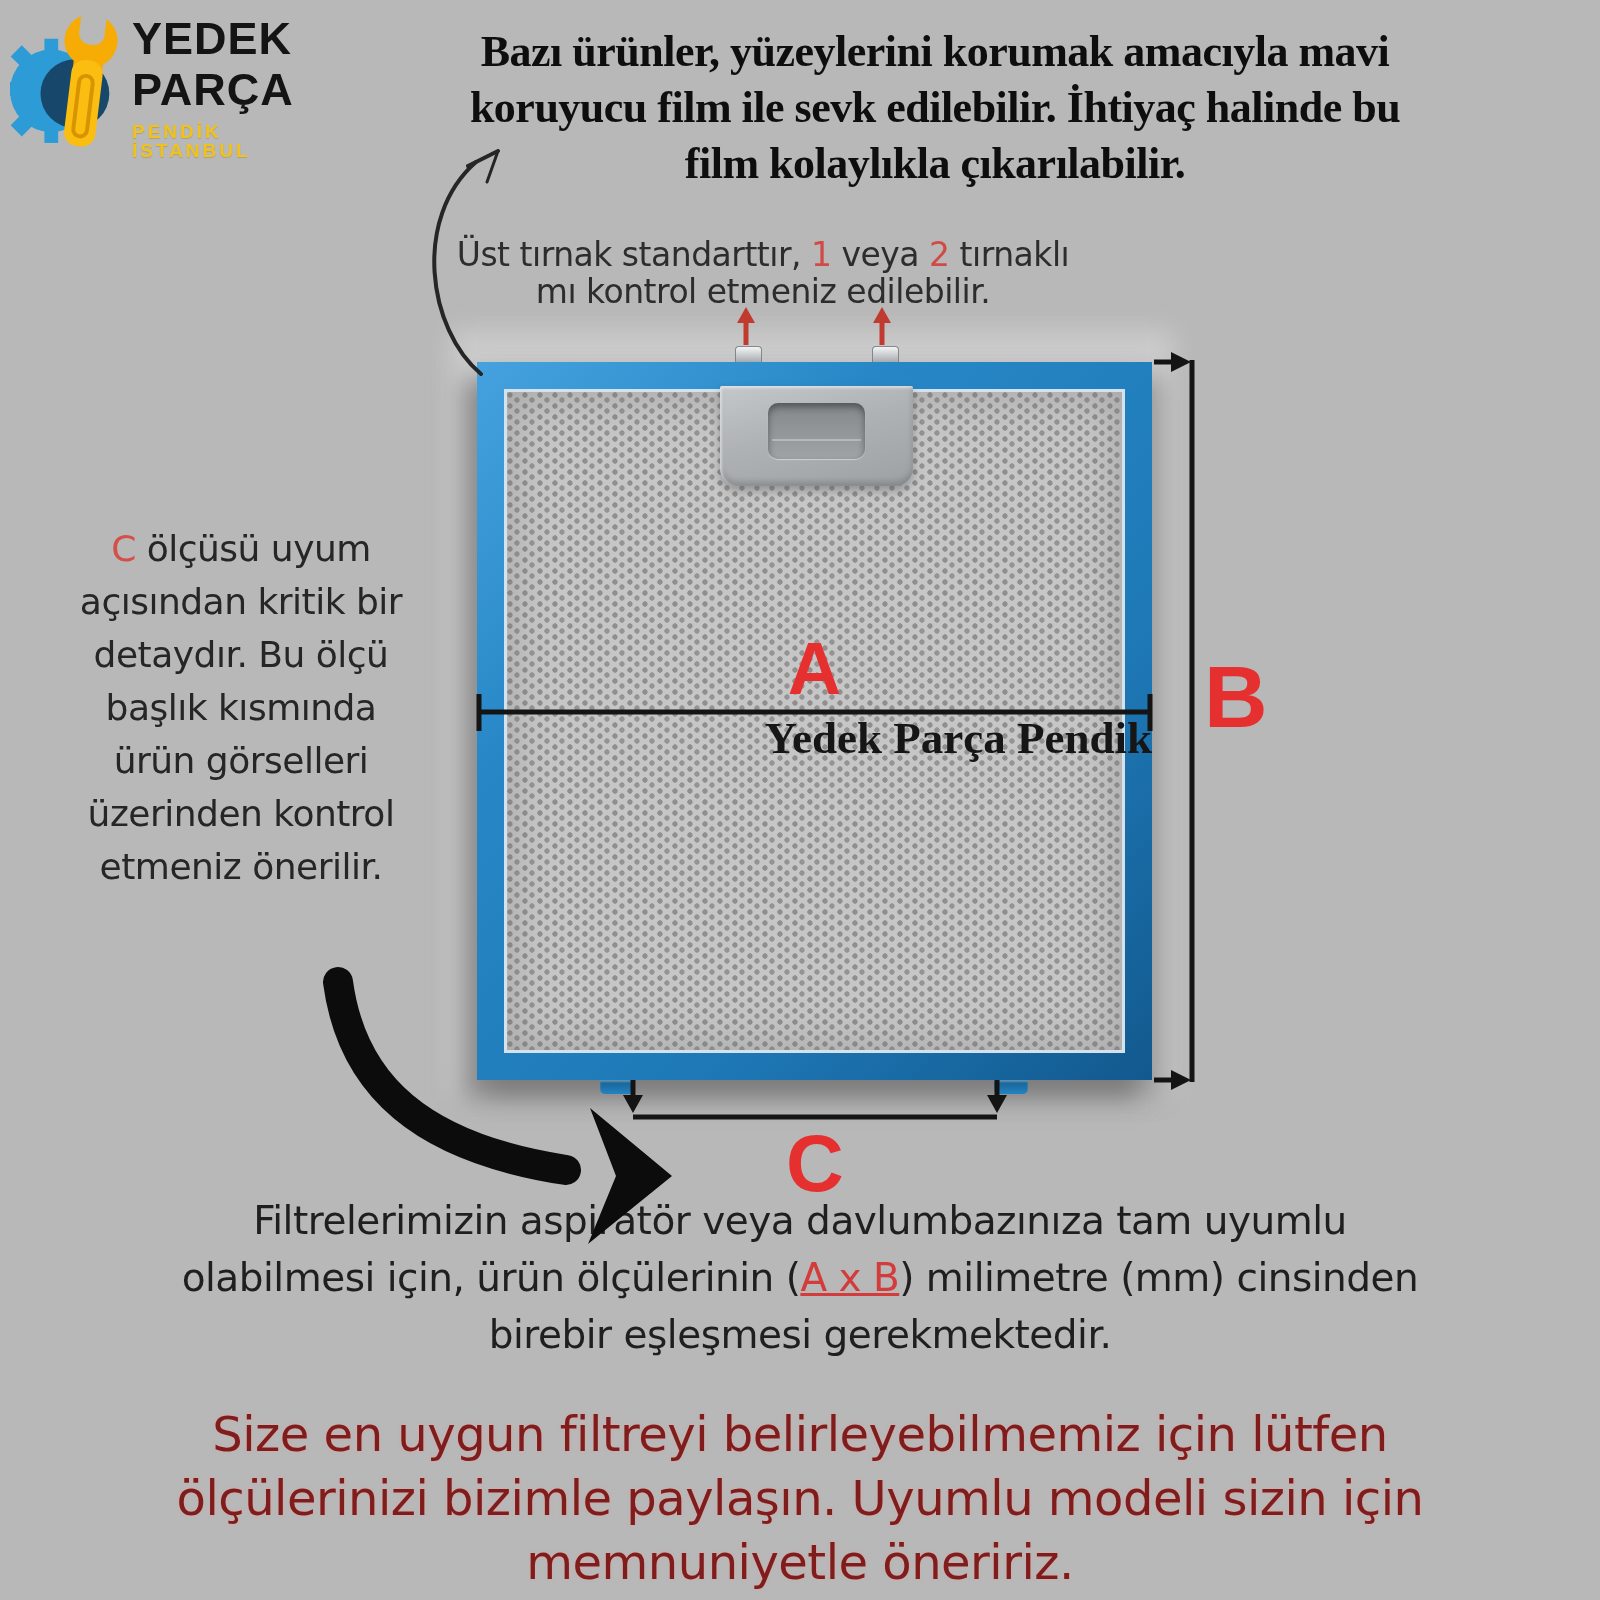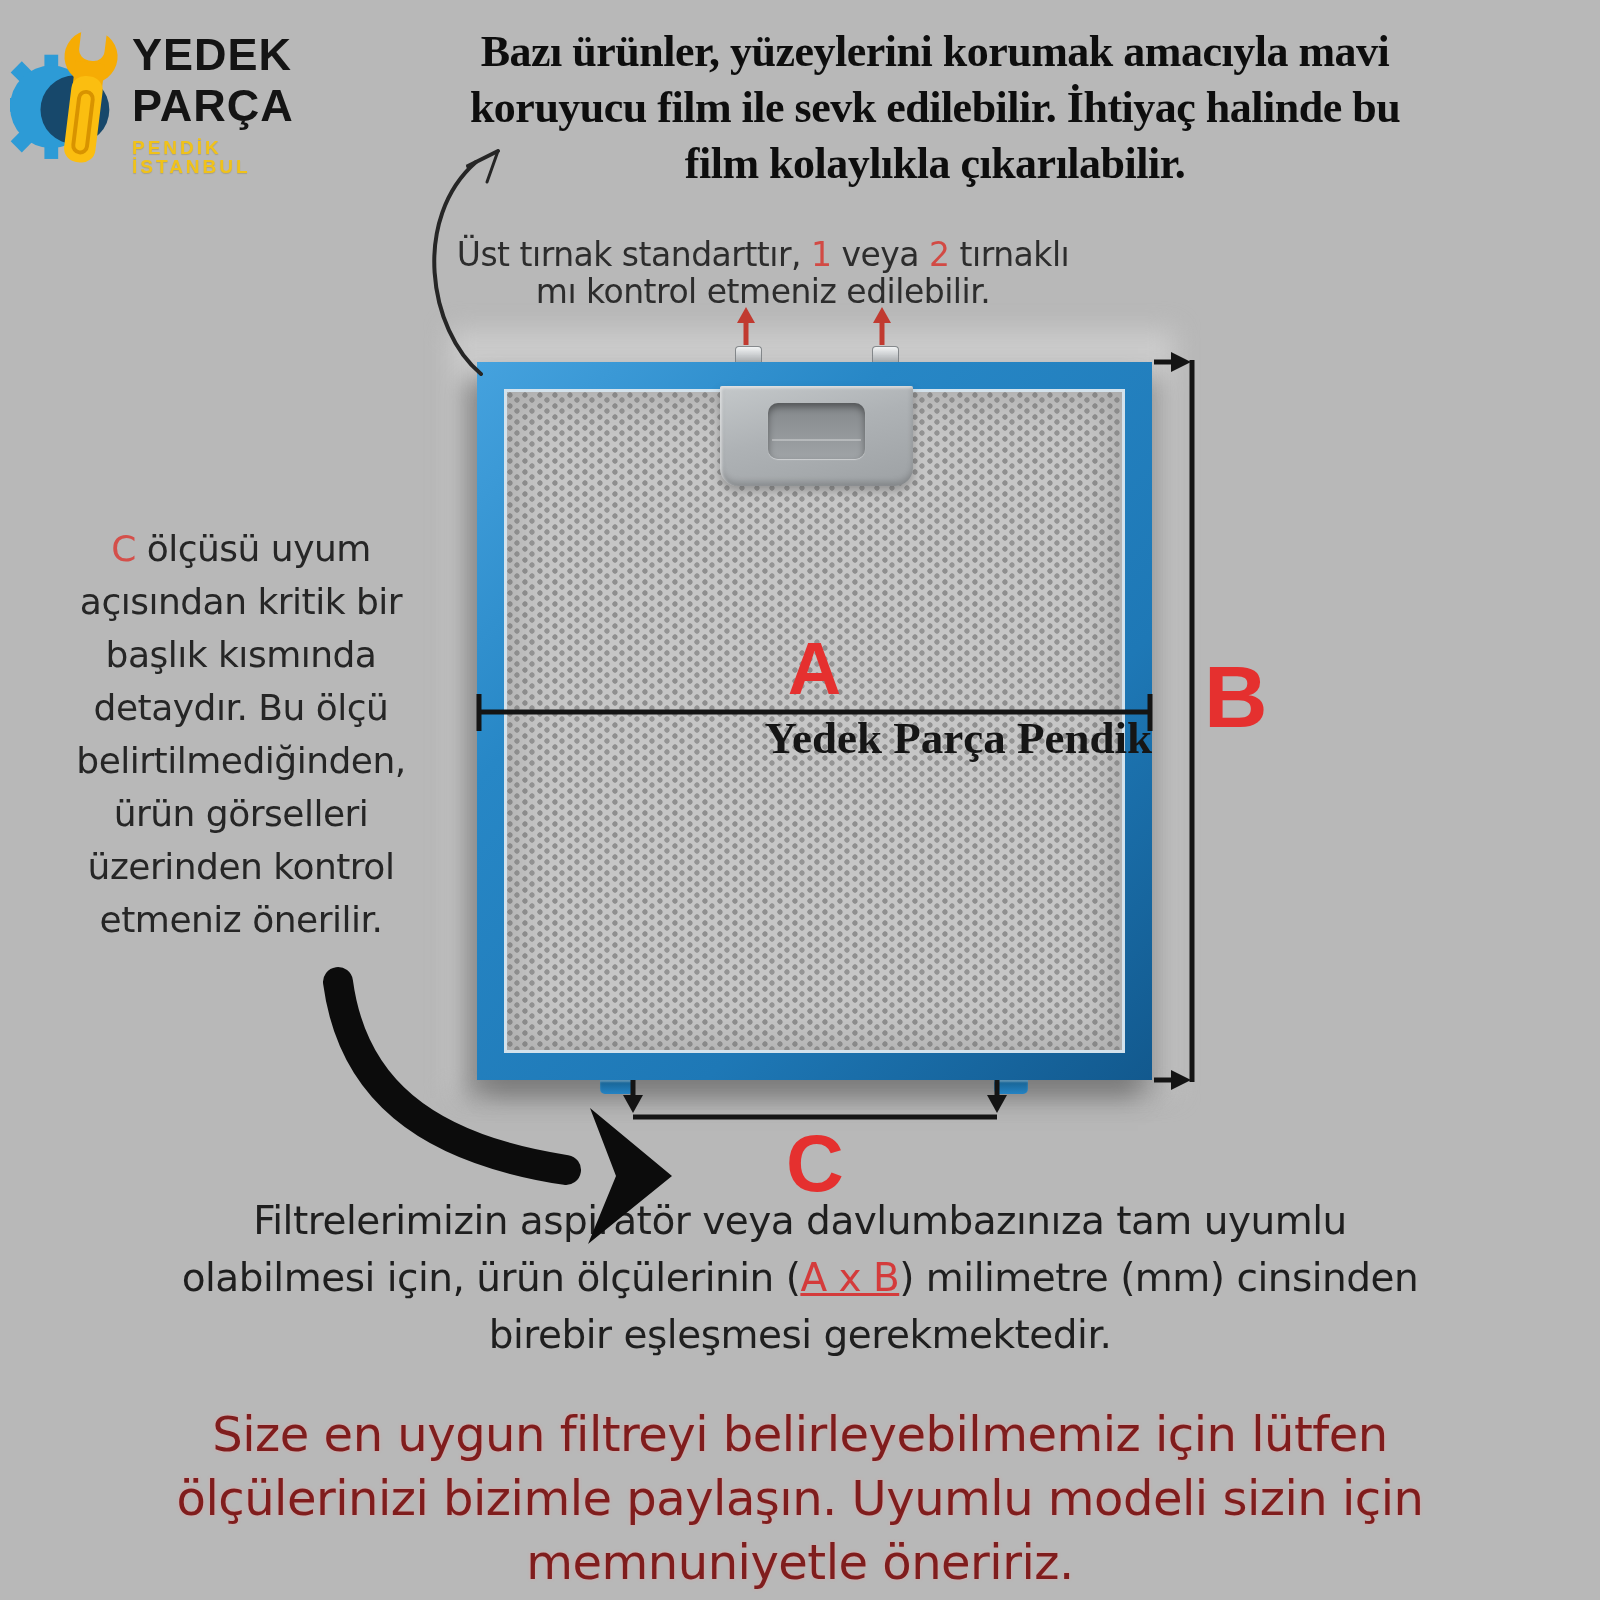--- a/index.html
+++ b/index.html
@@ -5,21 +5,21 @@
   html,body{margin:0;padding:0;background:#9a9a9a;}
   .canvas{
     position:relative;width:1600px;height:1600px;overflow:hidden;
     background:#b8b8b8;
     font-family:"DejaVu Sans",sans-serif;
     -webkit-font-smoothing:antialiased;
   }
   .abs{position:absolute;}
 
   
-  .logo{left:10px;top:24px;width:300px;height:150px;z-index:6;}
+  .logo{left:10px;top:8px;width:300px;height:150px;z-index:6;}
   .logo-text{position:absolute;left:122px;top:8px;color:#141414;
     font-family:"Liberation Sans",sans-serif;font-weight:800;line-height:1;}
   .logo-line{font-size:45px;letter-spacing:1px;}
   .logo-line+.logo-line{margin-top:6px;}
   .logo-sub{margin-top:10px;font-size:19px;letter-spacing:3px;color:#f0c21a;
     text-shadow:0 1px 1px rgba(120,90,0,.25);}
 
   
   .headline{left:330px;top:24px;width:1210px;text-align:center;z-index:4;
     font-family:"Liberation Serif",serif;font-weight:900;font-size:44px;
@@ -202,23 +202,22 @@
 
     <g>
       <path d="M 338 982 C 352 1086 422 1148 566 1170" stroke="#0c0c0c" stroke-width="30" fill="none" stroke-linecap="round"></path>
       <path d="M 590 1108 L 672 1176 L 588 1244 L 616 1176 Z" fill="#0c0c0c"></path>
     </g>
   </svg>
 
   <div class="abs side-note">
     <div><span class="red-c">C</span><span> ölçüsü uyum</span></div>
     <div>açısından kritik bir</div>
+    <div>detaydır. Bu ölçü</div>
     <div>başlık kısmında</div>
-    <div>detaydır. Bu ölçü</div>
-    <div>belirtilmediğinden,</div>
     <div>ürün görselleri</div>
     <div>üzerinden kontrol</div>
     <div>etmeniz önerilir.</div>
   </div>
 
   <div class="abs fit-note">
     <div>Filtrelerimizin aspiratör veya davlumbazınıza tam uyumlu</div>
     <div><span>olabilmesi için, ürün ölçülerinin (</span><span class="red-ab">A x B</span><span>) milimetre (mm) cinsinden</span></div>
     <div>birebir eşleşmesi gerekmektedir.</div>
   </div>

